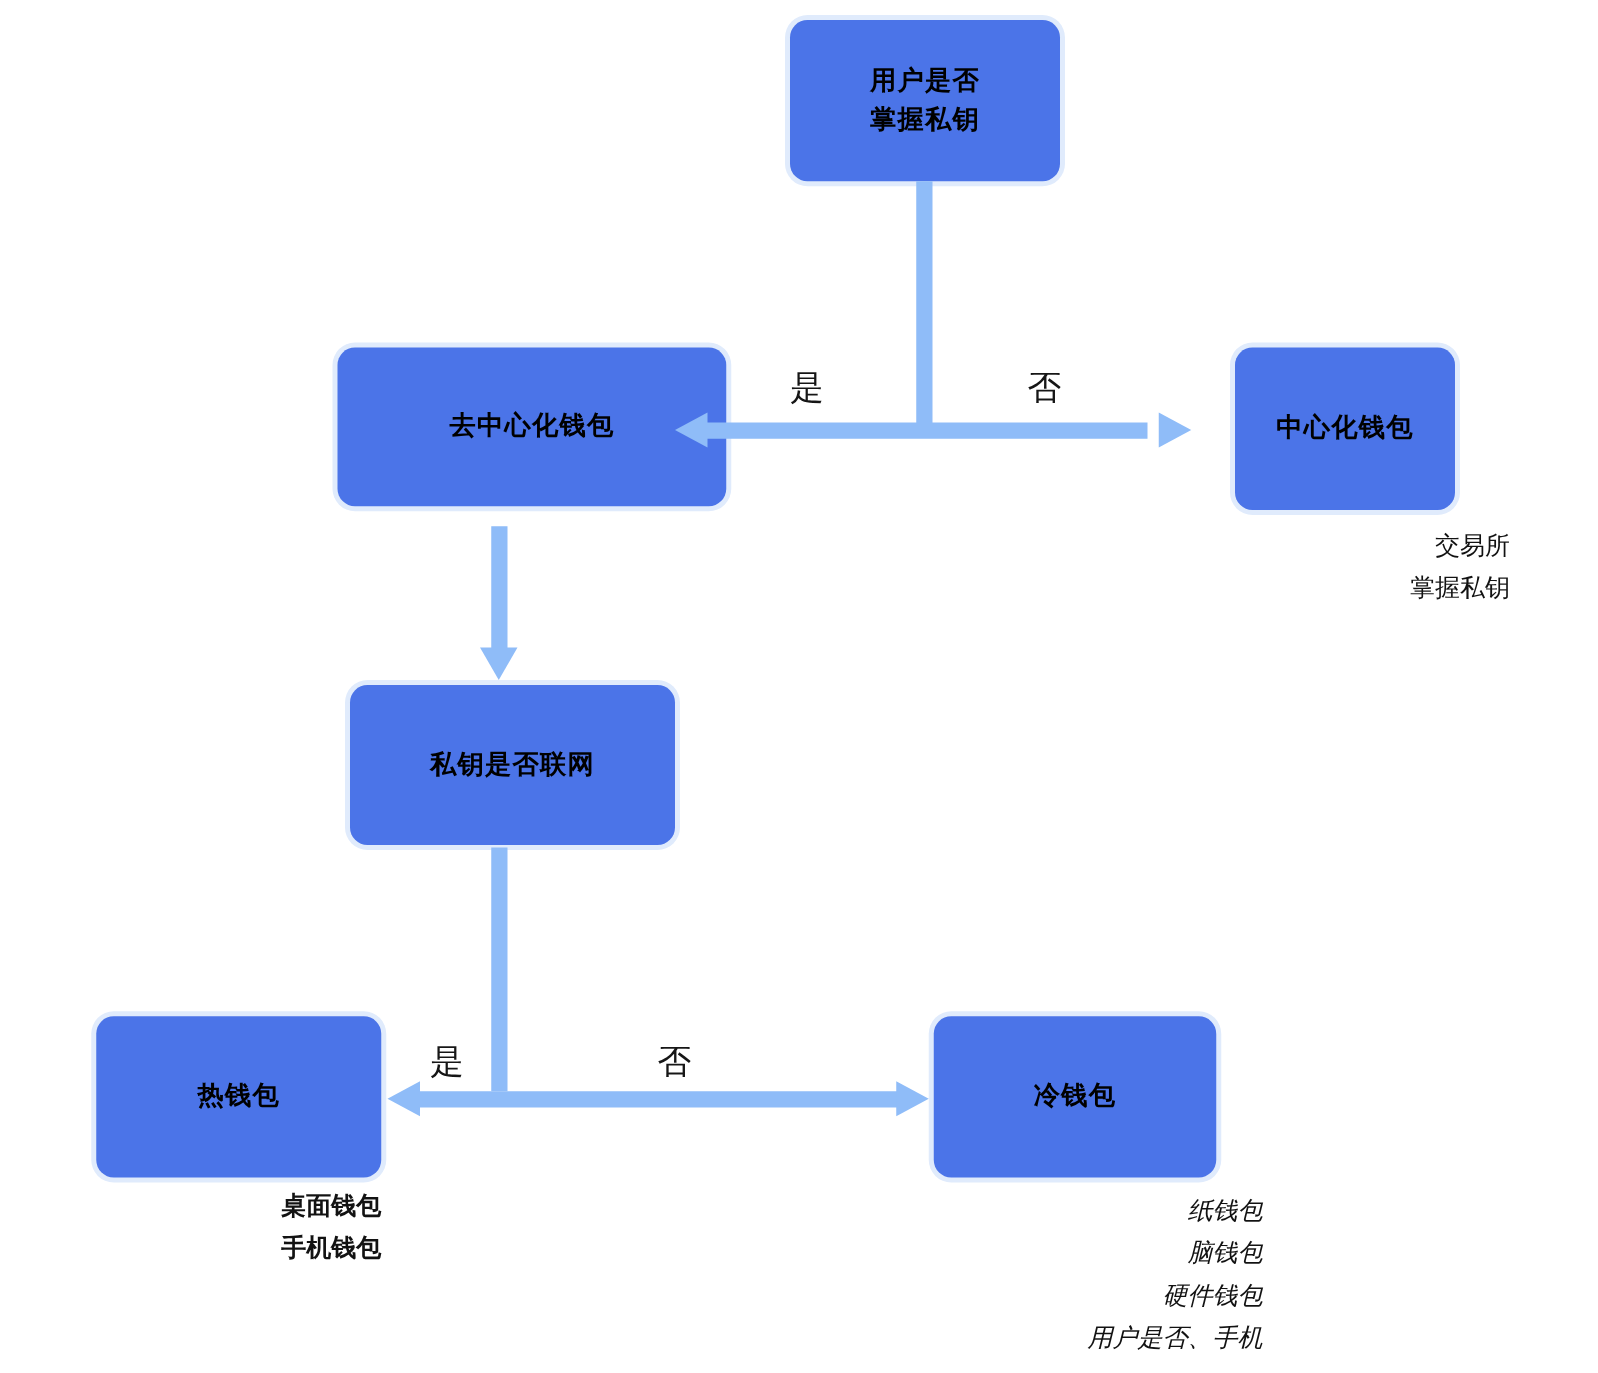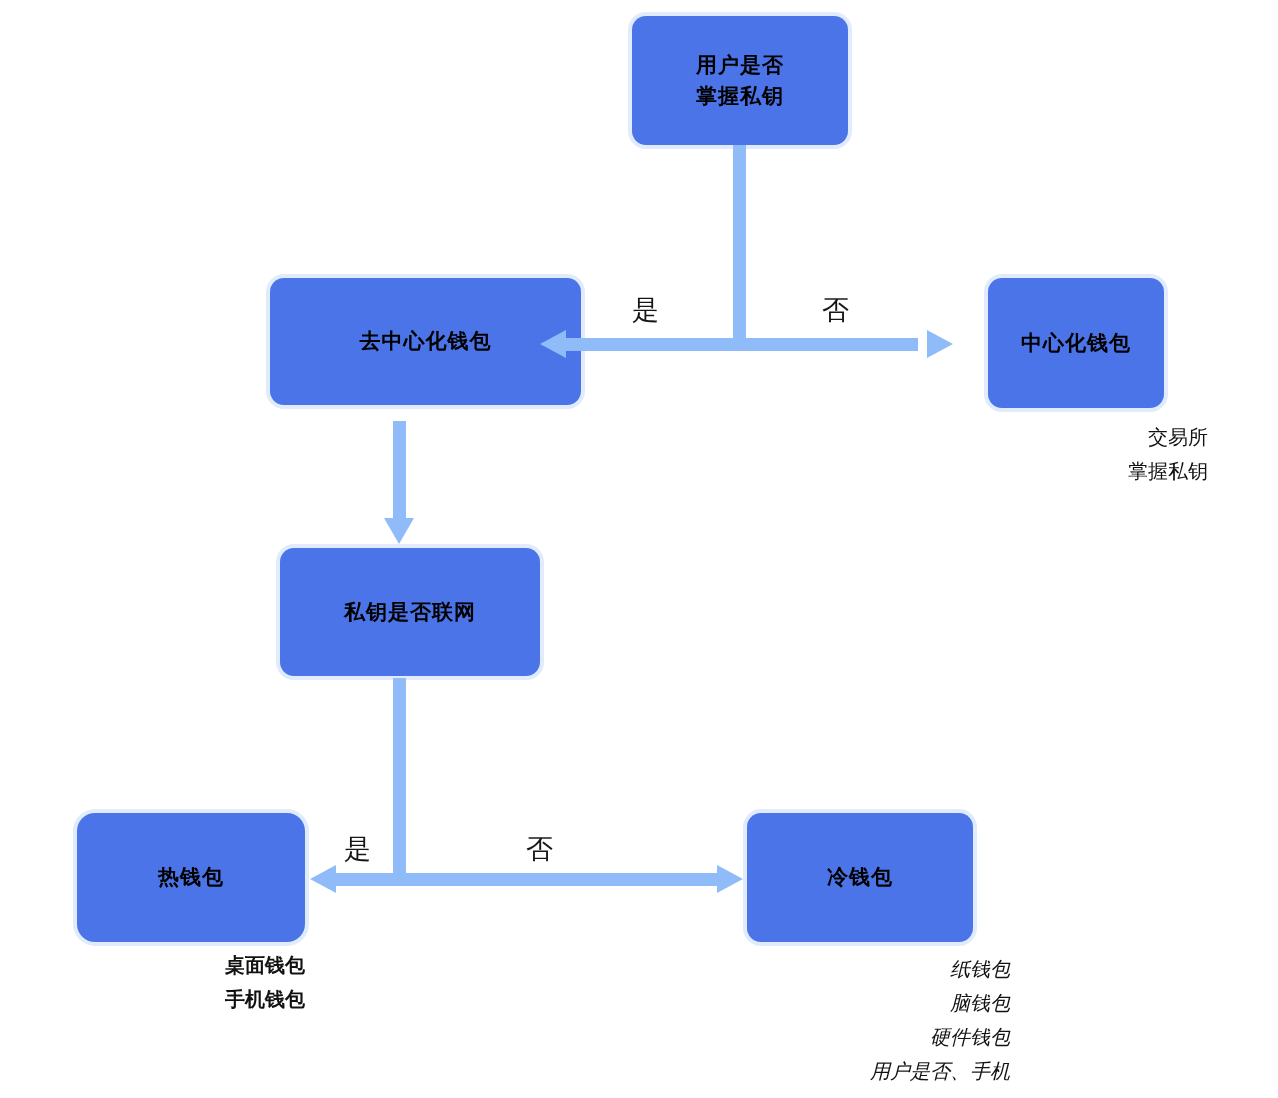--- a/index.html
+++ b/index.html
@@ -91,21 +91,21 @@
   </div>
 
   <div class="node" style="left:988px; top:278px; width:176px; height:130px;">
     <div class="node-label">中心化钱包</div>
   </div>
 
   <div class="node" style="left:280px; top:548px; width:260px; height:128px;">
     <div class="node-label">私钥是否联网</div>
   </div>
 
-  <div class="node" style="left:77px; top:813px; width:228px; height:129px;border-radius:18px;">
+  <div class="node" style="left:77px; top:813px; width:228px; height:129px;">
     <div class="node-label">热钱包</div>
   </div>
 
   <div class="node" style="left:747px; top:813px; width:226px; height:129px;">
     <div class="node-label">冷钱包</div>
   </div>
 
   <div class="edge-line" style="left:733px; top:145px; width:13px; height:199px;"></div>
   <div class="edge-line" style="left:562px; top:338px; width:356px; height:13px;"></div>
   <div class="arrowhead left" style="left:540px; top:330px;"></div>

